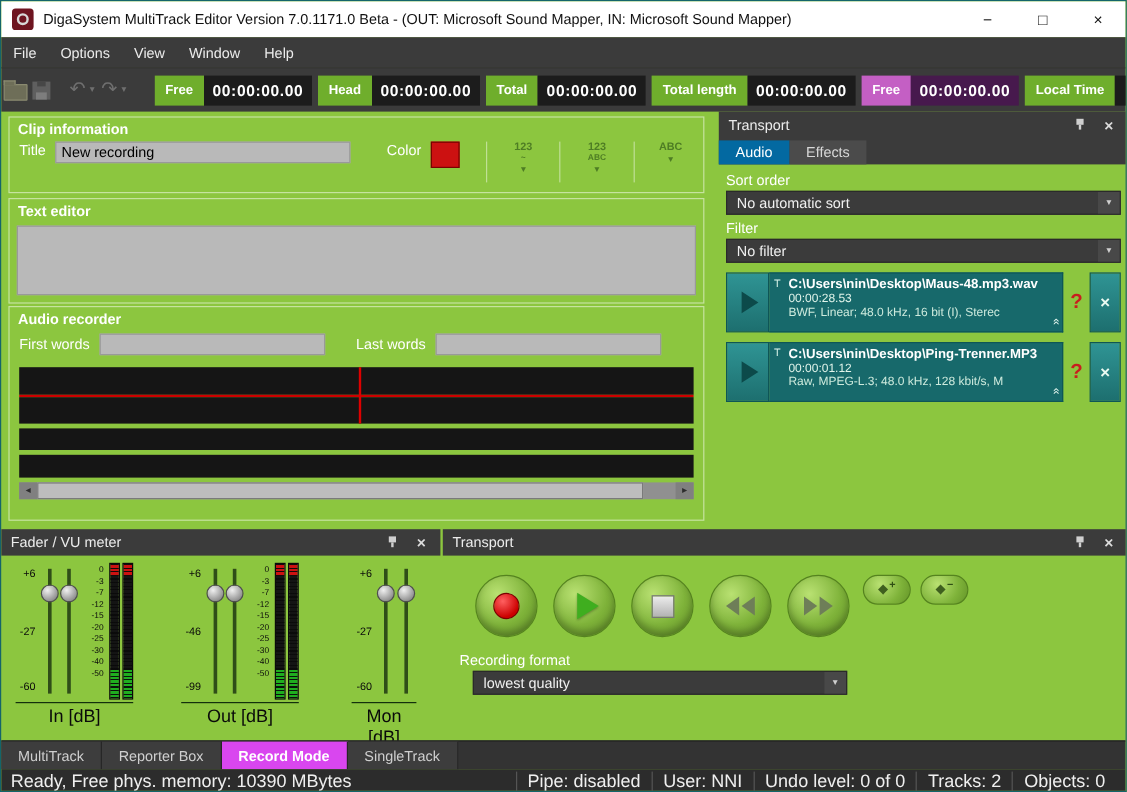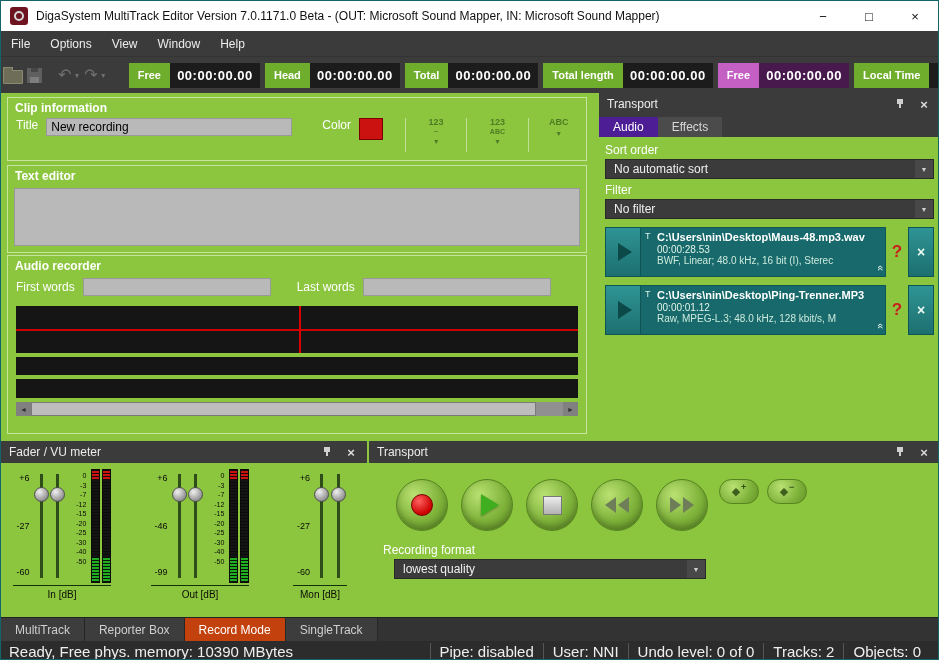--- a/index.html
+++ b/index.html
@@ -83,21 +83,21 @@
   .slider-labels span{position:absolute;right:3px;}
   .sl-top{top:4px;} .sl-mid{top:52px;} .sl-bot{top:98px;}
   .fslider{width:17px;height:114px;position:relative;}
   .slider-track{position:absolute;left:7px;top:5px;bottom:5px;width:3px;background:#2f4d18;}
   .slider-knob{position:absolute;left:1px;top:18px;width:15px;height:15px;border-radius:50%;
       background:radial-gradient(circle at 35% 30%,#f0f0f0,#a8a8a8 55%,#6e6e6e);border:1px solid #4f4f4f;box-sizing:border-box;}
   .meter-scale{width:24px;height:96px;padding:3px 3px 0 0;display:flex;flex-direction:column;justify-content:space-between;align-items:flex-end;font-size:7px;color:#0a0a0a;line-height:1;box-sizing:border-box;}
   .meter{width:9px;height:114px;margin-left:2px;border:1px solid #0a0a0a;box-sizing:border-box;
       background-image:repeating-linear-gradient(to bottom,rgba(10,10,10,.95) 0 1px,transparent 1px 3px),
                        linear-gradient(to bottom,#cc1111 0 10px,#141414 10px 88px,#1fae1f 88px 114px);}
-  .fcaption{margin-top:2px;border-top:1px solid #13300c;padding-top:3px;text-align:center;font-size:10px;color:#0a0a0a;}
+  .fcaption{margin-top:2px;border-top:1px solid #13300c;padding-top:3px;text-align:center;font-size:15px;color:#0a0a0a;}
   .fg-in{left:12px;width:98px;} .fg-out{left:150px;width:98px;} .fg-mon{left:292px;width:54px;}
 
   
   .transport-panel{position:absolute;left:368px;top:440px;width:571px;height:176px;}
   .transport-body{position:relative;height:154px;}
   .t-btn{position:absolute;top:16px;width:52px;height:52px;border-radius:50%;
       background:radial-gradient(circle at 35% 30%,#b9e172,#7fb33a 55%,#649428);
       border:1px solid #55831f;box-shadow:inset 0 -4px 6px rgba(0,0,0,.25);
       display:flex;align-items:center;justify-content:center;box-sizing:border-box;}
   .g-record{width:20px;height:20px;border-radius:50%;background:radial-gradient(circle at 35% 30%,#ff6060,#cc0000 70%);border:1px solid #7a0000;}
@@ -115,40 +115,40 @@
   .rec-select{position:absolute;left:25px;top:96px;width:312px;}
 
   .dark-select{background:#3b3b3b;color:#f0f0f0;font-size:12px;height:20px;display:flex;align-items:center;padding-left:8px;border:1px solid #2a2a2a;box-sizing:border-box;}
   .sel-text{flex:1;white-space:nowrap;overflow:hidden;}
   .sel-arrow{width:18px;align-self:stretch;display:flex;align-items:center;justify-content:center;font-size:7px;color:#cfcfcf;background:#484848;margin-left:6px;}
 
   
   .clipboard-panel{position:absolute;left:598px;top:92px;width:341px;height:345px;}
   .cb-tabs{height:22px;background:#3b3b3b;display:flex;align-items:flex-end;}
   .cb-tab{height:20px;display:flex;align-items:center;padding:0 14px;font-size:12px;}
-  .cb-tab.active{background:#4c1d95;color:#fff;}
+  .cb-tab.active{background:#0369a1;color:#fff;}
   .cb-tab.inactive{background:#4b4b4b;color:#d8d8d8;}
   .cb-body{padding:2px 6px;}
   .cb-label{color:#fff;font-size:12px;margin:4px 0 2px;}
   .cb-entry{display:flex;height:50px;margin-top:8px;}
   .cb-play{width:36px;background:linear-gradient(#2f9494,#1d6f6f);border:1px solid #0e5656;display:flex;align-items:center;justify-content:center;box-sizing:border-box;}
   .cb-play-tri{width:0;height:0;border-left:14px solid #0c4a4a;border-top:9px solid transparent;border-bottom:9px solid transparent;margin-left:3px;}
   .cb-main{flex:1;position:relative;background:#17696b;border:1px solid #0e5656;border-left:none;padding:3px 10px 2px 16px;color:#fff;overflow:hidden;box-sizing:border-box;}
   .cb-t{position:absolute;left:4px;top:3px;font-size:9px;color:#d8f2e8;}
   .cb-path{font-size:11px;font-weight:bold;white-space:nowrap;}
   .cb-dur{font-size:10px;color:#e0f4ea;margin-top:1px;}
   .cb-fmt{font-size:10px;color:#cdeadd;white-space:nowrap;}
   .cb-collapse{position:absolute;right:2px;bottom:3px;color:#eafaf2;font-size:10px;transform:rotate(90deg);line-height:1;}
   .cb-q{width:22px;display:flex;align-items:center;justify-content:center;color:#c81e1e;font-size:17px;font-weight:bold;}
   .cb-close{width:26px;background:linear-gradient(#2f9494,#1d6f6f);border:1px solid #0e5656;color:#eafaf2;display:flex;align-items:center;justify-content:center;font-size:14px;font-weight:bold;box-sizing:border-box;}
 
   
   .bottom-tabs{position:absolute;left:0;top:616px;right:0;height:24px;background:#333;display:flex;border-top:1px solid #222;box-sizing:border-box;}
   .b-tab{padding:0 14px;display:flex;align-items:center;font-size:12px;color:#cfcfcf;background:#3d3d3d;border-right:1px solid #262626;}
-  .b-tab.active{background:#c2410c;color:#fff;}
+  .b-tab.active{background:#d946ef;color:#fff;font-weight:bold;}
   .status-bar{position:absolute;left:0;top:640px;right:0;height:20px;background:#2c2c2c;color:#efefef;font-size:15px;display:flex;align-items:center;padding:0 8px;box-sizing:border-box;}
   .status-right{margin-left:auto;display:flex;}
   .status-seg{border-left:1px solid #555;padding:0 9px;white-space:nowrap;}
 </style>
 </head>
 <body>
 
 <div class="app">
 
   <div class="titlebar">

